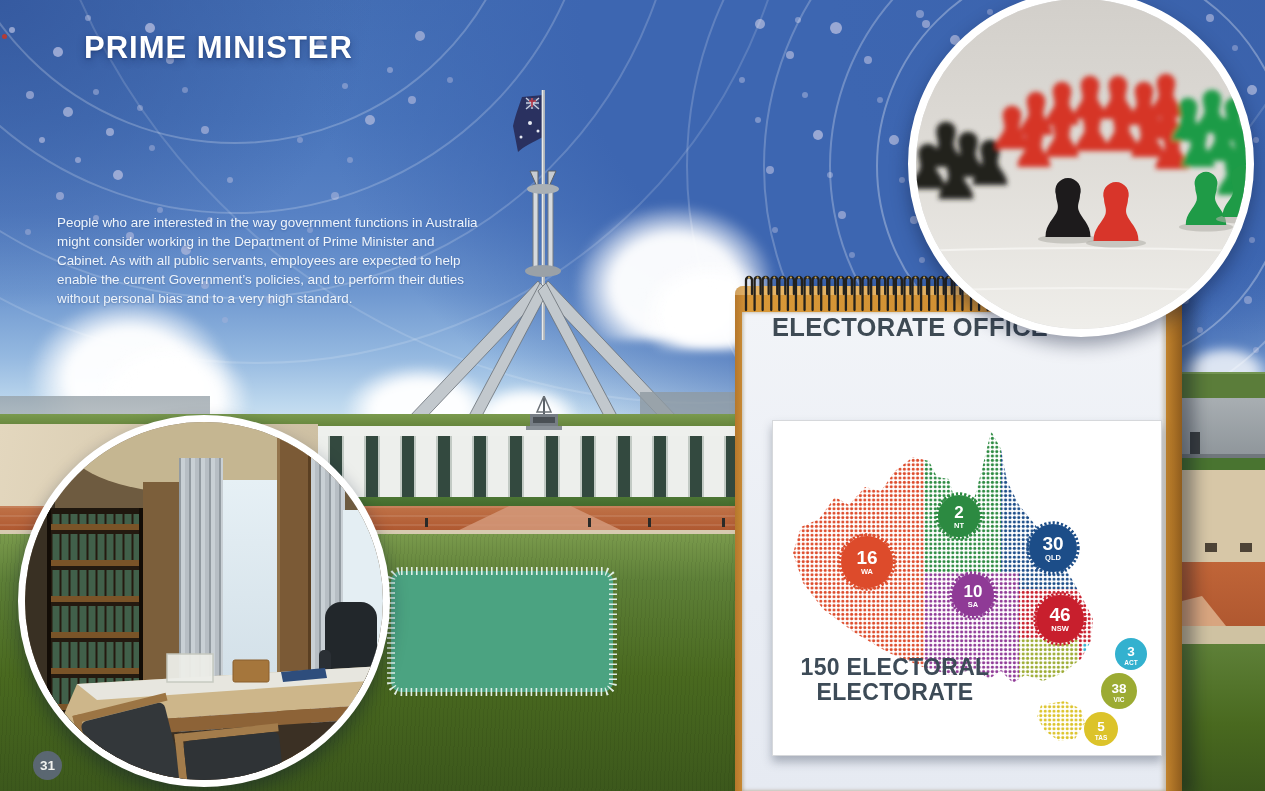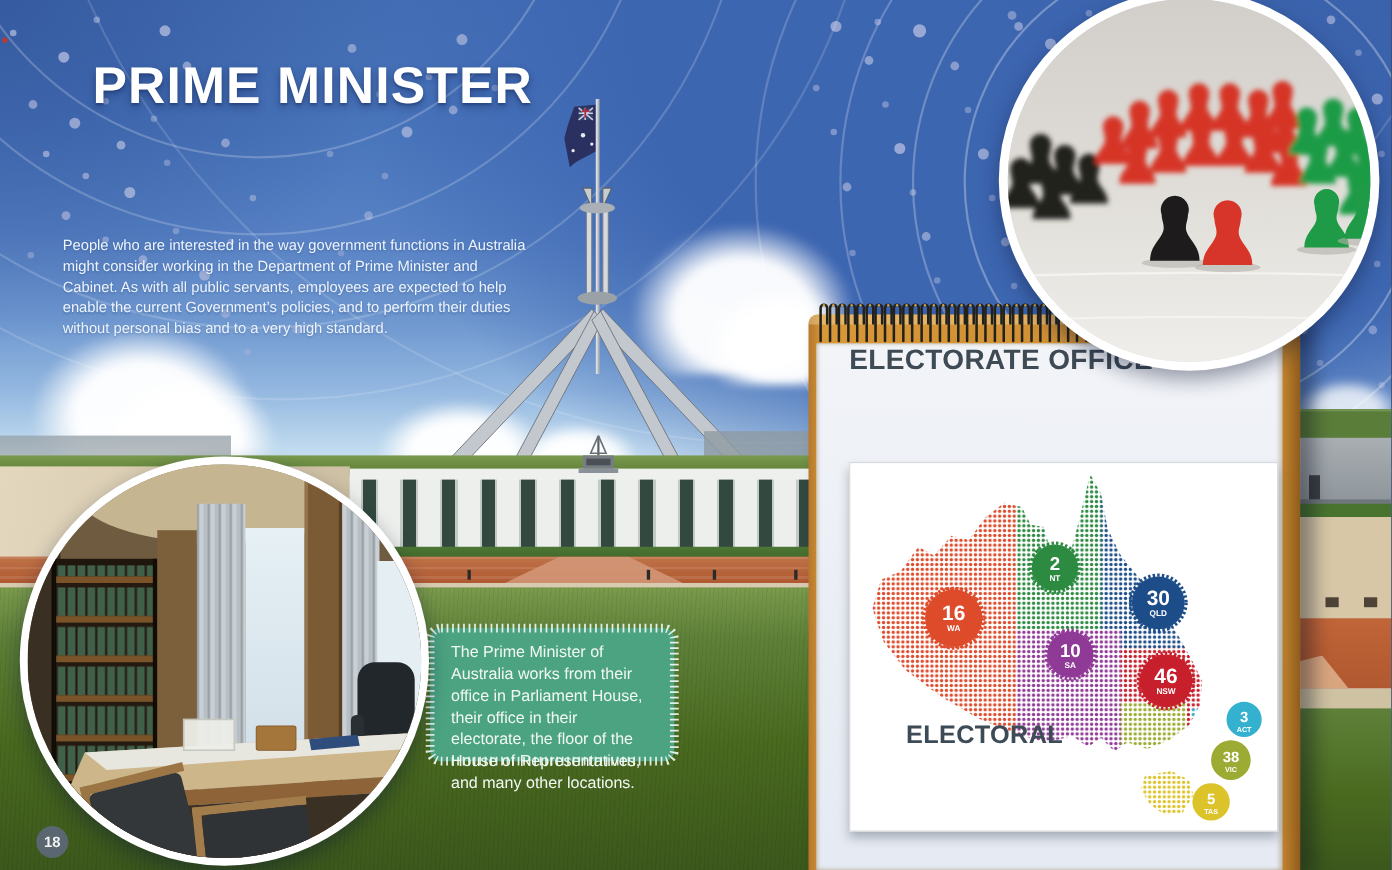--- a/index.html
+++ b/index.html
@@ -69,21 +69,21 @@
   #pad-body{left:772px;top:350px;width:396px;font-size:13.6px;line-height:1.42;color:#474747;z-index:6;}
   
   #map-card{left:772px;top:420px;width:388px;height:334px;background:#fff;
     border:1px solid #d6d8db;box-shadow:0 6px 9px rgba(50,60,80,.35);z-index:6;}
   #map-title{position:absolute;left:12px;top:234px;width:220px;text-align:center;
     font-size:23px;font-weight:800;line-height:1.1;color:#3d4b57;letter-spacing:.3px;}
   
   #title{left:58px;top:30px;z-index:4;color:#fff;font-weight:700;
     text-shadow:0 3px 8px rgba(20,40,90,.45),0 1px 2px rgba(20,40,90,.4);}
   #title-line1{font-size:47px;letter-spacing:1px;}
-  #title-line2{font-size:47px;letter-spacing:1px;margin-left:26px;margin-top:20px;}
+  #title-line2{font-size:31px;letter-spacing:1px;margin-left:26px;margin-top:0;}
   #intro{left:57px;top:213px;width:424px;font-size:13.4px;line-height:1.42;color:#eef4fb;z-index:4;
     text-shadow:0 1px 2px rgba(30,60,120,.35);}
   .pagenum{position:absolute;width:29px;height:29px;border-radius:50%;background:#5d6878;opacity:.93;
     color:#fff;font-size:13.5px;font-weight:700;display:flex;align-items:center;justify-content:center;z-index:9;}
 </style>
 </head>
 <body>
 
 <div id="canvas">
 
@@ -442,31 +442,31 @@
           <text x="340" y="270" text-anchor="middle" fill="#fff" font-family="Liberation Sans, sans-serif" font-weight="700" font-size="13.5">38</text>
           <text x="340" y="279" text-anchor="middle" fill="#fff" font-family="Liberation Sans, sans-serif" font-weight="700" font-size="6.5">VIC</text>
         </g>
         <g>
           <circle cx="322" cy="306" r="17" fill="#dcc32a"></circle>
           <text x="322" y="308" text-anchor="middle" fill="#fff" font-family="Liberation Sans, sans-serif" font-weight="700" font-size="13.5">5</text>
           <text x="322" y="317" text-anchor="middle" fill="#fff" font-family="Liberation Sans, sans-serif" font-weight="700" font-size="6.5">TAS</text>
         </g>
       </svg>
     <div id="map-title">
-      <div>ELECTORAL</div>
+      <div>150 ELECTORAL</div>
+      <div>ELECTORATE</div>
     </div>
   </div>
 
   <div id="callout" class="abs">
     <svg width="232" height="131" viewBox="0 0 232 131" style="position:absolute;left:0;top:0;">
       <rect x="5" y="5" width="222" height="121" rx="10" fill="#4ba381"></rect>
       <rect x="5" y="5" width="222" height="121" rx="10" fill="none" stroke="#e9f4ef" stroke-width="8" stroke-dasharray="1.6 3.4" opacity=".95"></rect>
       <rect x="10" y="10" width="212" height="111" rx="7" fill="#4ba381"></rect>
     </svg>
-    <div id="callout-text">The Prime Minister of Australia works from their office in Parliament House, their office in their electorate, the floor of the House of Representatives, and many other locations.</div>
   </div>
 
   <div id="office-circle" class="photo-circle">
     <svg width="358" height="358" viewBox="0 0 358 358">
       <defs>
         <pattern id="bk" width="9" height="36" patternUnits="userSpaceOnUse">
           <rect width="9" height="36" fill="#241a10"></rect>
           <rect x="0.5" y="4" width="7" height="26" fill="#41604a"></rect>
           <rect x="0" y="30" width="9" height="6" fill="#7a5428"></rect>
         </pattern>
@@ -570,15 +570,15 @@
           <ellipse cx="200" cy="244" rx="30" ry="4.5" fill="#b3b0aa" opacity="0.6"></ellipse>
           <use href="#pawn" transform="translate(200,242) scale(1.5)" fill="#d8352a"></use>
           <ellipse cx="290" cy="228" rx="27" ry="4.5" fill="#b3b0aa" opacity="0.6"></ellipse>
           <use href="#pawn" transform="translate(290,226) scale(1.35)" fill="#1f9b47"></use>
           <ellipse cx="326" cy="220" rx="26" ry="4.5" fill="#b3b0aa" opacity="0.6"></ellipse>
           <use href="#pawn" transform="translate(326,218) scale(1.3)" fill="#1f9b47"></use>
         </g>
       </svg>
   </div>
 
-  <div class="pagenum" style="left:33px;top:751px;">18</div>
+  <div class="pagenum" style="left:33px;top:751px;">31</div>
   <div class="pagenum" style="left:1268px;top:749px;">23</div>
 </div>
 
 </body></html>

